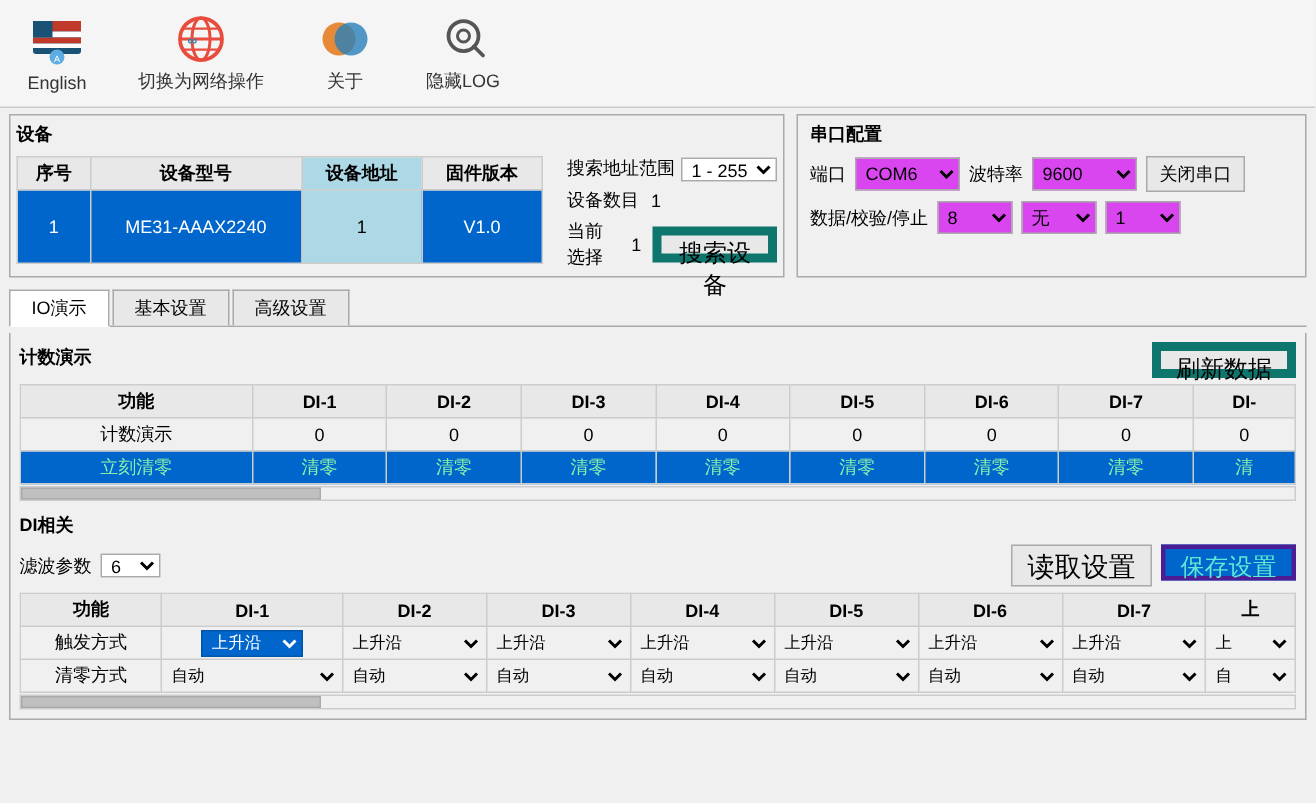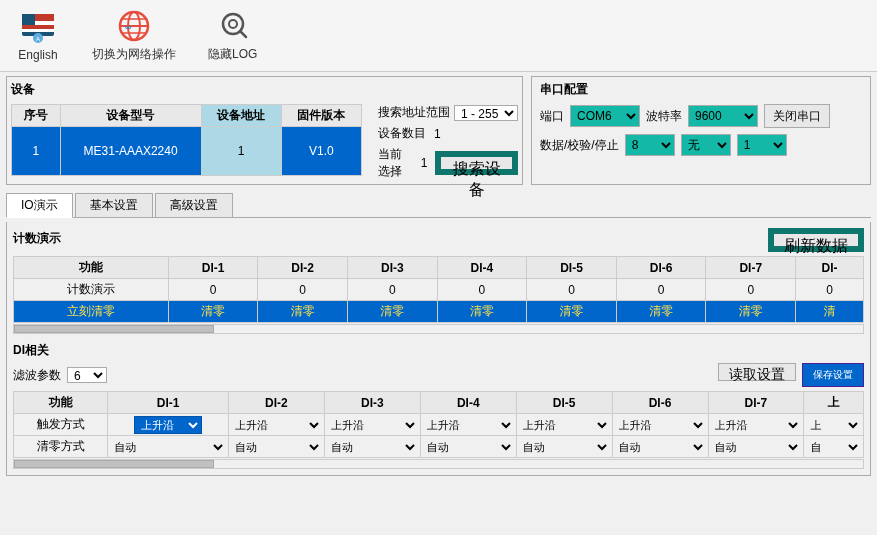--- a/index.html
+++ b/index.html
@@ -139,21 +139,21 @@
       align-items: center;
       gap: 6px;
       margin-bottom: 6px;
       font-size: 12px;
     }
     .serial-row label { white-space: nowrap; }
     select.serial-select {
       font-size: 12px;
       height: 22px;
       border: 1px solid #aaa;
-      background: #14b8a6;
+      background: #d946ef;
       padding: 0 2px;
       min-width: 70px;
     }
     button.serial-btn {
       font-size: 12px;
       padding: 2px 8px;
       border: 1px solid #aaa;
       background: #e8e8e8;
       cursor: pointer;
       height: 24px;
@@ -219,21 +219,21 @@
       white-space: nowrap;
     }
     .data-table td {
       border: 1px solid #ccc;
       padding: 2px 4px;
       text-align: center;
       white-space: nowrap;
     }
     .data-table tr.highlight td {
       background: #0066cc;
-      color: #fde047;
+      color: #86efac;
     }
     .data-table td.clearable {
       cursor: pointer;
     }
 
     .scroll-container {
       overflow-x: auto;
       overflow-y: hidden;
     }
 
@@ -250,33 +250,33 @@
     .di-left {
       display: flex;
       align-items: flex-start;
       gap: 6px;
     }
     .di-right {
       display: flex;
       gap: 6px;
     }
     button.read-btn {
-      font-size: 14px;
+      font-size: 18px;
       padding: 2px 10px;
       border: 1px solid #aaa;
       background: #e8e8e8;
       cursor: pointer;
-      height: 18px;
+      height: 28px;
     }
     button.save-btn {
-      font-size: 10px;
+      font-size: 16px;
       padding: 2px 10px;
-      border: 1px solid #4c1d95;
+      border: 3px solid #4c1d95;
       background: #0066cc;
-      color: #ffffff;
+      color: #5eead4;
       cursor: pointer;
       height: 24px;
     }
     .di-table {
       width: 100%;
       border-collapse: collapse;
       font-size: 12px;
     }
     .di-table th {
       background: #e8e8e8;
@@ -352,20 +352,27 @@
       <circle cx="18" cy="18" r="14" fill="none" stroke="#e74c3c" stroke-width="2.5"></circle>
       <ellipse cx="18" cy="18" rx="6" ry="14" fill="none" stroke="#e74c3c" stroke-width="2"></ellipse>
       <line x1="4" y1="18" x2="32" y2="18" stroke="#e74c3c" stroke-width="2"></line>
       <line x1="6" y1="11" x2="30" y2="11" stroke="#e74c3c" stroke-width="1.5"></line>
       <line x1="6" y1="25" x2="30" y2="25" stroke="#e74c3c" stroke-width="1.5"></line>
       <text x="9" y="22" font-size="9" fill="#2980b9" font-weight="bold">∞</text>
     </svg>
     <span>切换为网络操作</span>
   </div>
 
+  <div class="toolbar-btn">
+    <svg class="toolbar-icon" viewBox="0 0 36 36">
+      <circle cx="14" cy="18" r="11" fill="#e67e22" opacity="0.9"></circle>
+      <circle cx="22" cy="18" r="11" fill="#2980b9" opacity="0.8"></circle>
+    </svg>
+    <span>关于</span>
+  </div>
 
   <div class="toolbar-btn">
     <svg class="toolbar-icon" viewBox="0 0 36 36">
       <circle cx="18" cy="16" r="10" fill="none" stroke="#555" stroke-width="2.5"></circle>
       <circle cx="18" cy="16" r="4" fill="none" stroke="#555" stroke-width="2"></circle>
       <line x1="25" y1="23" x2="31" y2="29" stroke="#555" stroke-width="2.5" stroke-linecap="round"></line>
     </svg>
     <span>隐藏LOG</span>
   </div>
 </div>

